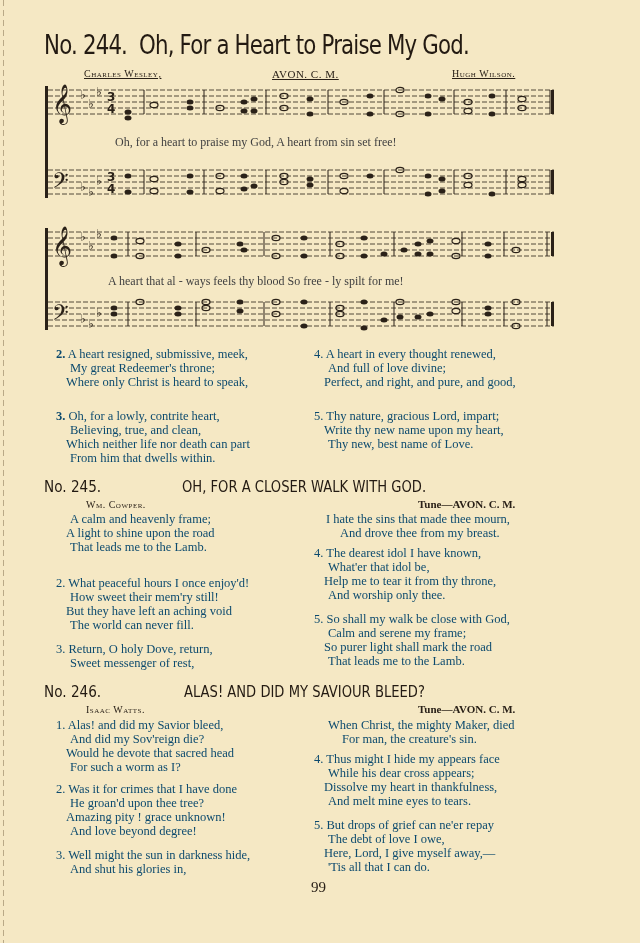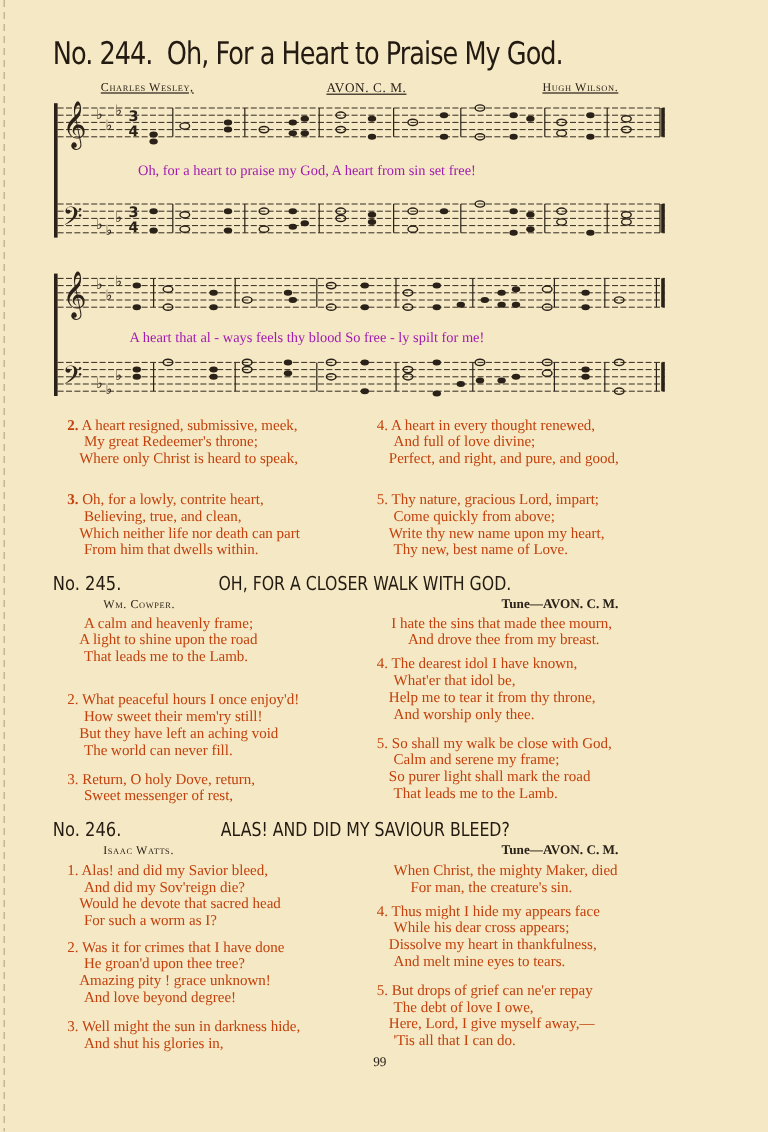--- a/index.html
+++ b/index.html
@@ -21,42 +21,42 @@
     transform: scaleX(0.82); transform-origin: left center;
     color: #231a12; white-space: nowrap;
   }
   .credits {
     position: absolute; top: 68px; font-size: 10px; letter-spacing: 0.5px;
     font-variant: small-caps; white-space: nowrap; text-decoration: underline;
   }
   .music { position: absolute; left: 44px; width: 512px; }
   .music svg { display: block; }
   .lyric {
-    position: absolute; font-size: 12px; white-space: nowrap; color: #a21caf;
+    position: absolute; font-size: 12px; white-space: nowrap; color: #404040;
   }
   .stanza {
     position: absolute; font-size: 12.5px; line-height: 14px;
-    white-space: nowrap; color: #c2410c;
+    white-space: nowrap; color: #0c4a6e;
   }
   .stanza .l { display: block; }
   .stanza .in1 { padding-left: 14px; }
   .stanza .in2 { padding-left: 10px; }
   .sec-head {
     position: absolute; left: 44px; font-family: "DejaVu Sans", sans-serif;
     font-size: 16px; white-space: nowrap; color: #231a12;
     transform: scaleX(0.85); transform-origin: left center;
   }
   .sec-title {
     position: absolute; font-family: "DejaVu Sans", sans-serif;
     font-size: 16px; white-space: nowrap; color: #231a12;
     transform: scaleX(0.82); transform-origin: left center;
   }
   .author { position: absolute; left: 86px; font-size: 10px; font-variant: small-caps; letter-spacing: 0.5px; }
   .tune { position: absolute; left: 418px; font-size: 11px; font-weight: bold; }
-  .pagenum { position: absolute; left: 311px; top: 879px; font-size: 11px; }
+  .pagenum { position: absolute; left: 311px; top: 879px; font-size: 15px; }
 </style>
 </head>
 <body>
 
 <div class="page-edge"></div>
 
 <div class="hymn-title-main">
   <span>No. 244.</span>&nbsp;
   <span>Oh, For a Heart to Praise My God.</span>
 </div>
@@ -299,21 +299,20 @@
   <span class="l in2">Which neither life nor death can part</span>
   <span class="l in1">From him that dwells  within.</span>
 </div>
 <div class="stanza" style="left:314px; top:347px">
   <span class="l"><span>4.</span> <span>A heart in every thought  renewed,</span></span>
   <span class="l in1">And full of love divine;</span>
   <span class="l in2">Perfect, and right, and pure, and good,</span>
 </div>
 <div class="stanza" style="left:314px; top:409px">
   <span class="l"><span>5.</span> <span>Thy nature, gracious Lord, impart;</span></span>
-  <span class="l in1">Come quickly from above;</span>
   <span class="l in2">Write thy new name upon my heart,</span>
   <span class="l in1">Thy new, best name of Love.</span>
 </div>
 
 <div class="sec-head" style="top:477px">No. 245.</div>
 <div class="sec-title" style="left:182px; top:477px">OH, FOR A CLOSER WALK WITH GOD.</div>
 <div class="author" style="top:499px">Wm. Cowper.</div>
 <div class="tune" style="top:498px">Tune—AVON.  C. M.</div>
 
 <div class="stanza" style="left:56px; top:512px">

